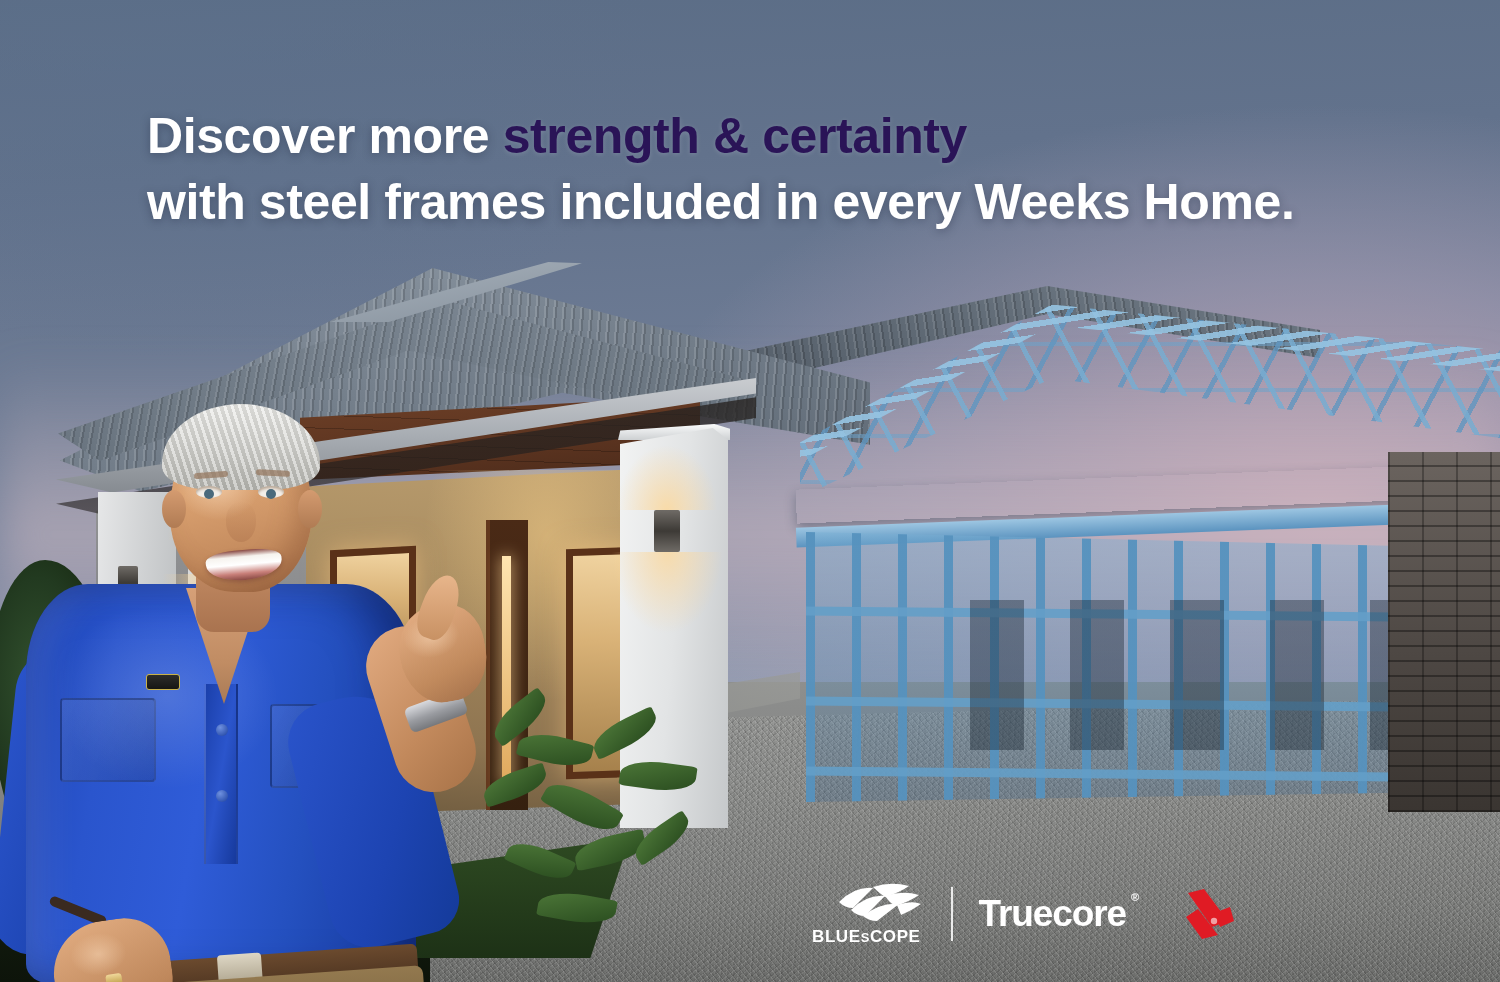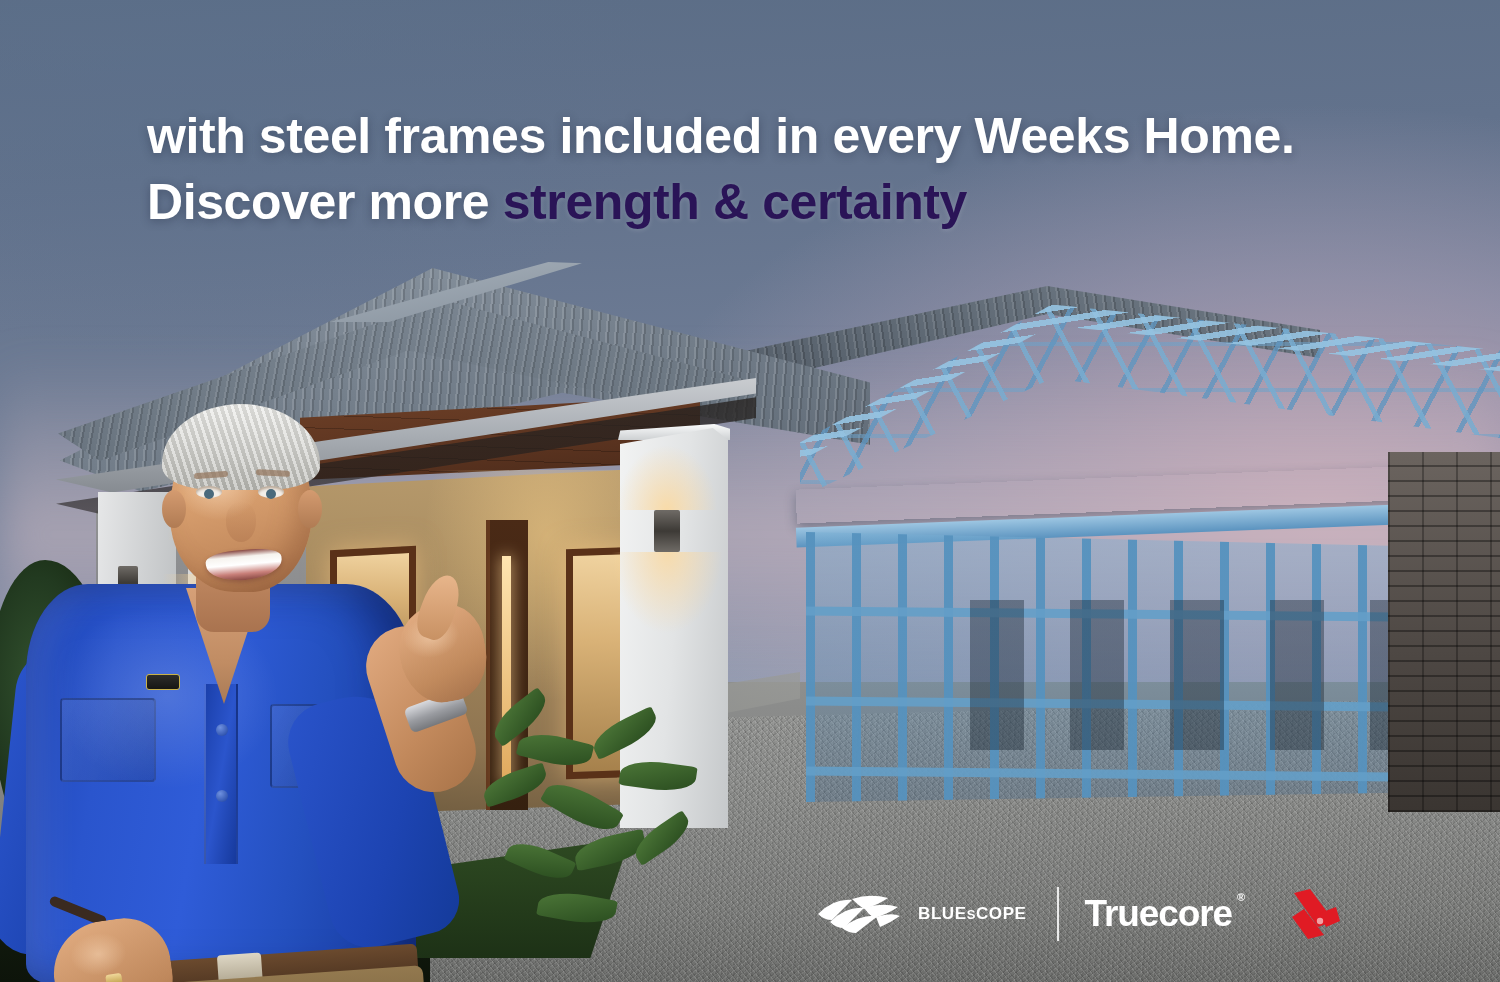--- a/index.html
+++ b/index.html
@@ -402,21 +402,21 @@
     text-shadow:0 2px 10px rgba(30,36,58,0.38);
   }
   .headline .accent { color:#2a1457; text-shadow:0 1px 5px rgba(255,255,255,0.16); }
   .hl-line { display:block; white-space:nowrap; }
 
   
   .logobar {
     position:absolute; left:812px; top:878px; height:72px;
     display:flex; align-items:center; gap:0px;
   }
-  .logo-bluescope { display:flex; flex-direction:row; align-items:center; gap:18px; }
+  .logo-bluescope { display:flex; flex-direction:column; align-items:flex-end; gap:5px; }
   .bs-mark { width:88px; height:40px; display:block; }
   .bs-word {
     font-size:17px; font-weight:700; color:#fff; letter-spacing:0.6px;
     font-family:"Liberation Sans", sans-serif;
   }
   .bs-word .sm { font-size:13px; }
   .divider {
     width:2px; height:54px; background:rgba(255,255,255,0.85);
     margin:0 26px 0 30px;
   }
@@ -557,22 +557,22 @@
     <div class="thumb"></div>
     <div class="belt"></div>
     <div class="buckle"></div>
     <div class="pants"></div>
     <div class="bracelet"></div>
     <div class="hand-hip"></div>
     <div class="ring"></div>
   </div>
 
   <div class="headline">
+    <span class="hl-line"><span>Discover more </span><span class="accent">strength &amp; certainty</span></span>
     <span class="hl-line">with steel frames included in every Weeks Home.</span>
-    <span class="hl-line"><span>Discover more </span><span class="accent">strength &amp; certainty</span></span>
   </div>
 
   <div class="logobar">
 
     <div class="logo-bluescope">
       <svg class="bs-mark" viewBox="0 0 88 40">
         <g fill="#ffffff">
           <path d="M6 20 Q22 4 40 6 Q34 12 20 26 Q12 26 6 20 Z"></path>
           <path d="M18 28 Q34 12 52 14 Q46 20 32 34 Q24 34 18 28 Z"></path>
           <path d="M30 34 Q48 20 66 22 Q58 28 44 39 Q36 39 30 34 Z"></path>

